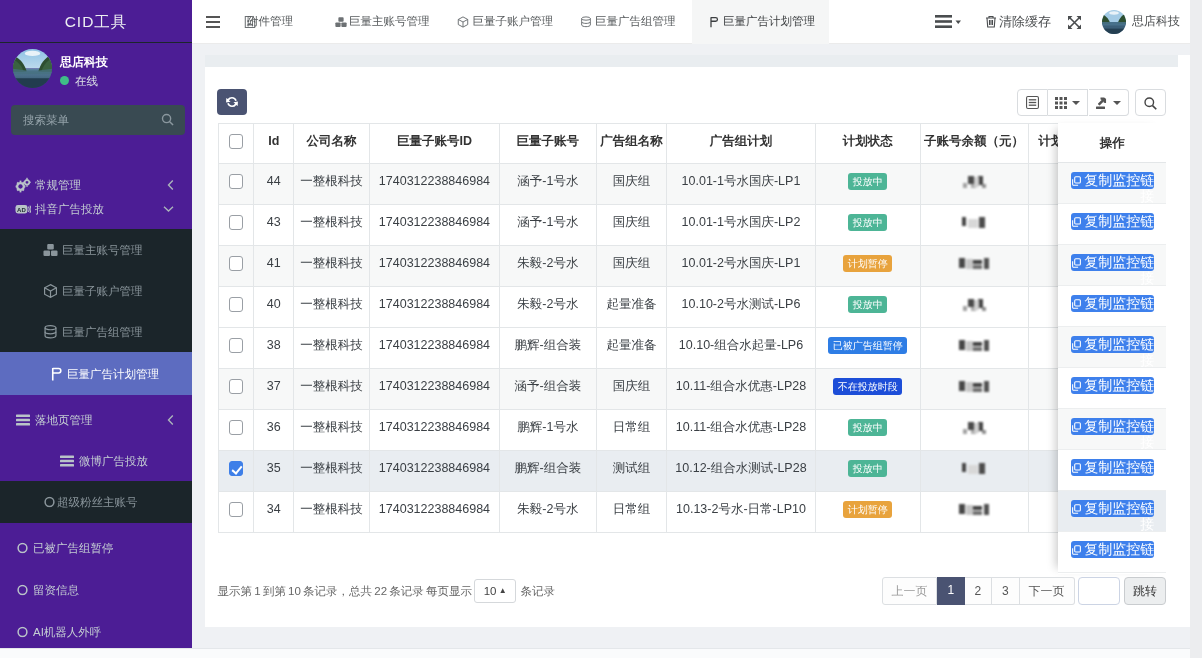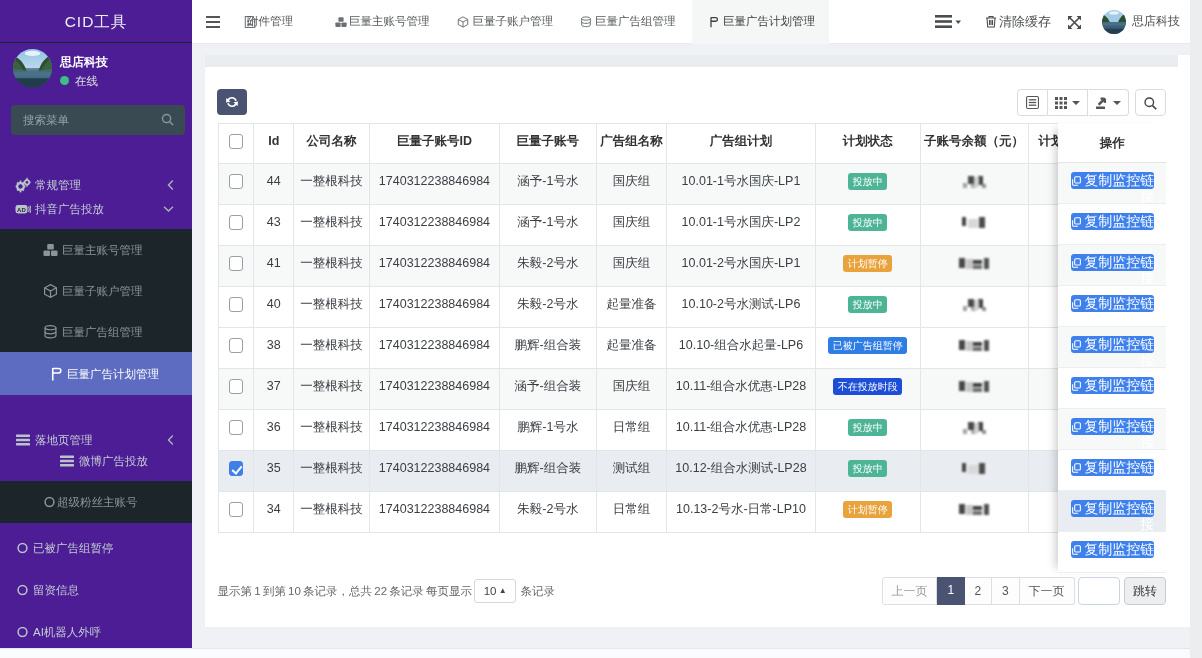--- a/index.html
+++ b/index.html
@@ -186,21 +186,21 @@
       </svg>
       <span class="tx">巨量广告组管理</span>
     </div>
   <div class="smi active-mi" style="top:352px;height:43px;">
       <svg class="ic" style="left:49px;" viewBox="0 0 16 16">
         <path d="M4 1.5 V15 M4 2.2 H10.2 C11.8 2.2 12.6 3.2 12.6 4.6 C12.6 6 11.8 7 10.2 7 H4" fill="none" stroke="#fff" stroke-width="1.7"></path>
       </svg>
       <span class="tx" style="left:67px;">巨量广告计划管理</span>
     </div>
 
-  <div class="mi" style="top:419px;">
+  <div class="mi" style="top:399px;">
       <svg class="ic" viewBox="0 0 16 16">
         <g fill="#b9c3c8">
           <rect x="1" y="2.5" width="14" height="2.6" rx="0.6"></rect>
           <rect x="1" y="6.7" width="14" height="2.6" rx="0.6"></rect>
           <rect x="1" y="10.9" width="14" height="2.6" rx="0.6"></rect>
         </g>
       </svg>
       <span class="tx">落地页管理</span>
       <svg class="ar" width="7" height="11" viewBox="0 0 7 11" style="font-size:0;">
         <path d="M5.8 1 L1.5 5.5 L5.8 10" fill="none" stroke="#aab4ba" stroke-width="1.4"></path>

